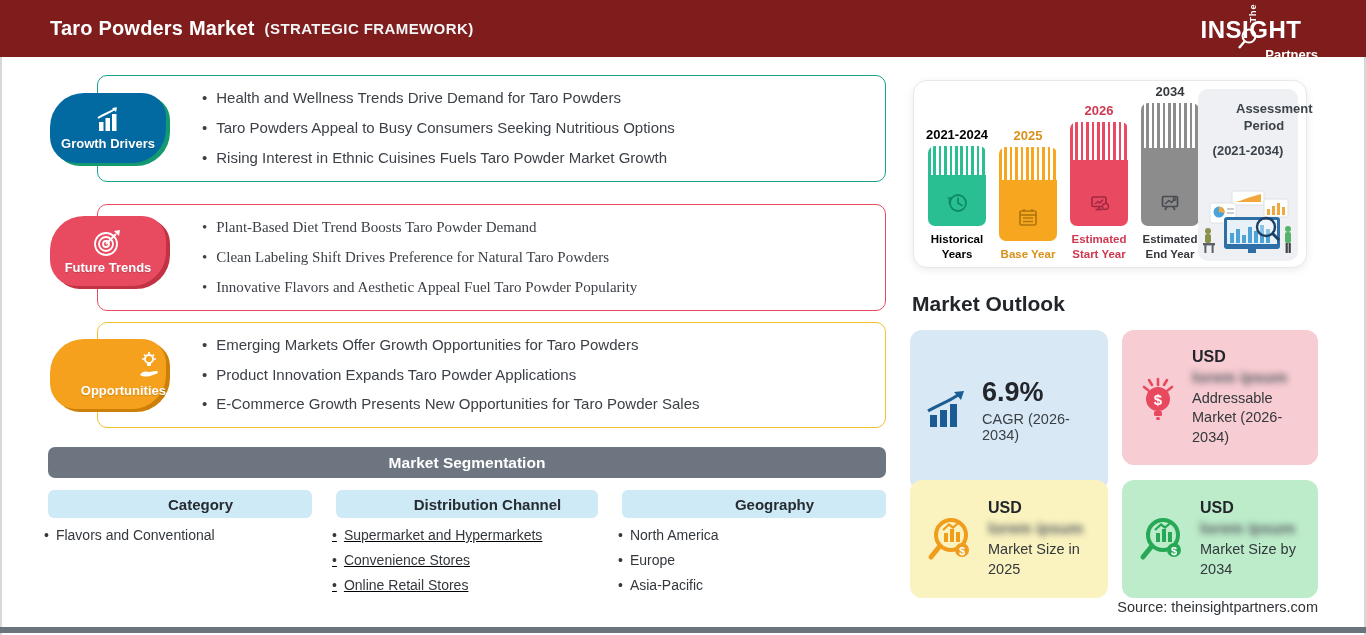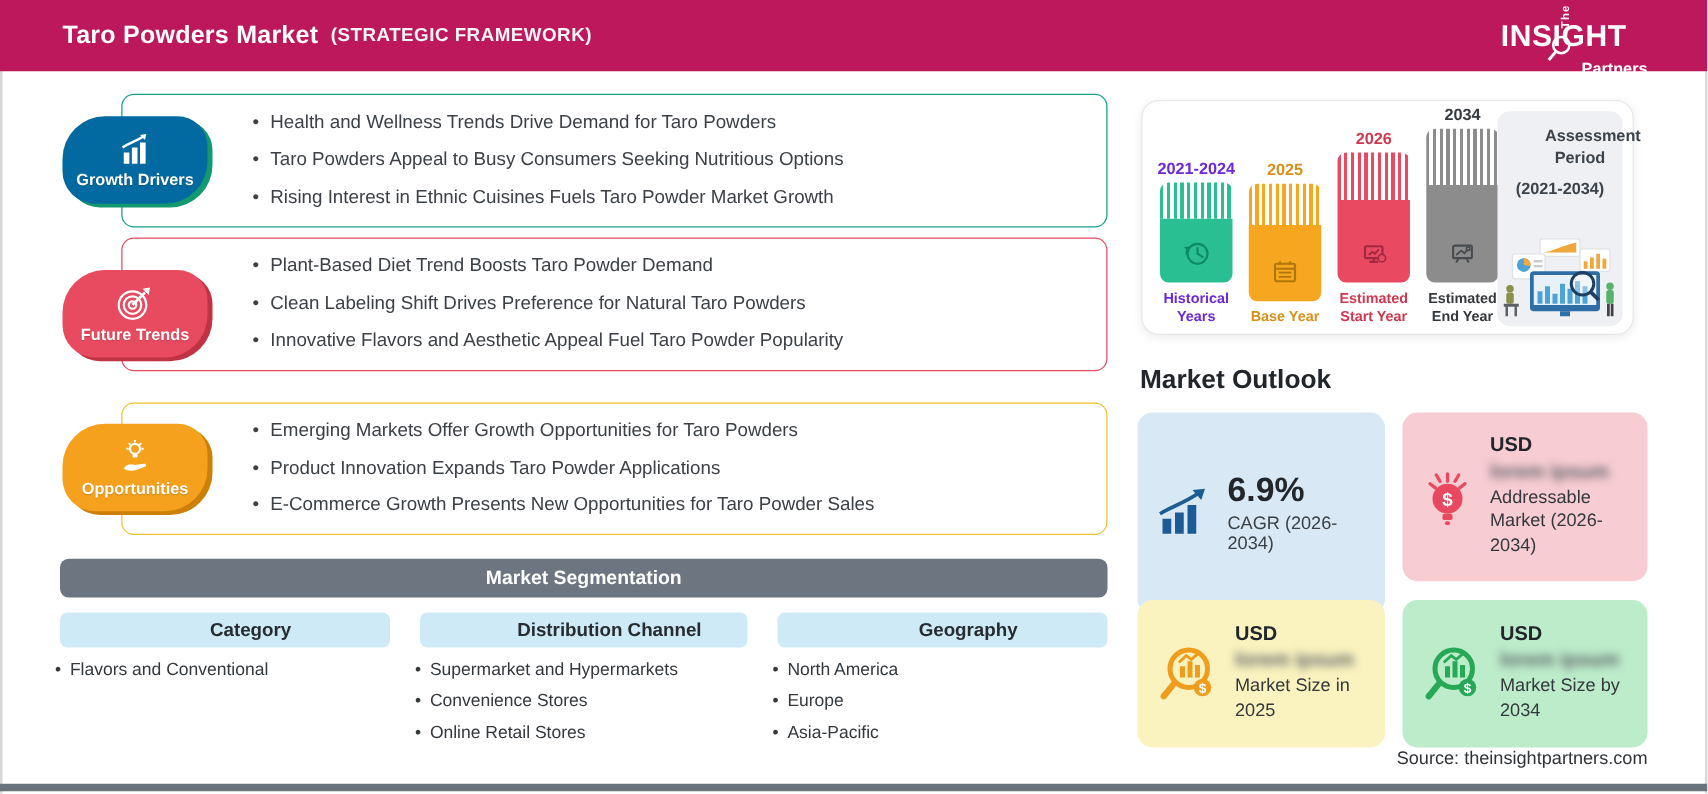--- a/index.html
+++ b/index.html
@@ -1,80 +1,80 @@
 <!DOCTYPE html>
 <html><head>
 <meta charset="utf-8">
 <style>
   * { margin:0; padding:0; box-sizing:border-box; }
   html,body { width:1366px; height:635px; background:#fff; font-family:"Liberation Sans", sans-serif; }
   .page { position:relative; width:1366px; height:635px; background:#fff; overflow:hidden;
           box-shadow: inset 2px 0 0 #d6d8da, inset -2px 0 0 #d6d8da; }
 
   
-  .header { position:absolute; left:0; top:0; width:1366px; height:57px; background:#be185d;
+  .header { position:absolute; left:0; top:0; width:1366px; height:57px; background:#7f1d1d;
             display:flex; align-items:center; padding:0 28px 0 50px; }
   .header-title { color:#fff; font-size:20px; font-weight:bold; letter-spacing:.2px; }
   .header-subtitle { color:#f2f4f5; font-size:15px; font-weight:600; margin-left:10px; letter-spacing:.4px; }
   .logo { position:absolute; right:40px; top:8px; width:150px; color:#fff; text-align:right; }
   .logo-row { display:flex; align-items:center; justify-content:flex-end;flex-direction:column; }
   .logo-the { font-size:9px; font-weight:bold; transform:rotate(-90deg); letter-spacing:1px; margin-right:-4px; }
   .logo-main { font-size:24px; font-weight:800; letter-spacing:.5px; line-height:1; }
   .logo-lens { margin-left:-6px; margin-top:-14px; }
   .logo-partners { font-size:13px; font-weight:bold; margin-top:-5px; margin-right:8px; }
 
   
   .fw-box { position:absolute; left:97px; width:789px; height:107px; background:#fff;
             border-radius:10px; border:1.6px solid; display:flex; flex-direction:column;
             justify-content:center; padding:8px 18px 8px 104px; gap:11px; }
   .fw-box.growth { top:75px; border-color:#17a08b; }
-  .fw-box.trends { top:190px; border-color:#e84b5f; }
+  .fw-box.trends { top:204px; border-color:#e84b5f;font-family:Liberation Serif, serif; }
   .fw-box.opps   { top:322px; border-color:#eec22f; height:106px; }
   .bullet { font-size:15px; color:#3c4147; display:flex; line-height:1.25; }
   .bullet::before { content:"•"; margin-right:9px; color:#3c4147; }
 
   .badge { position:absolute; left:50px; width:116px; height:70px; display:flex; flex-direction:column;
            align-items:center; justify-content:center; gap:2px; color:#fff; z-index:3;
            border-radius:34px 24px 34px 26px; }
   .badge.growth { top:93px; background:#0369a1; box-shadow:4px 3px 0 #12996f;text-align:center; }
   .badge.trends { top:216px; background:#e84b5f; box-shadow:4px 3px 0 #c23245;text-align:center; }
-  .badge.opps   { top:339px; background:#f5a11d; box-shadow:4px 3px 0 #cd8008; }
+  .badge.opps   { top:339px; background:#f5a11d; box-shadow:4px 3px 0 #cd8008;align-items:flex-end; }
   .badge-label { font-size:13px; font-weight:bold; text-shadow:0 1px 1px rgba(0,0,0,.18); }
 
   
   .seg-bar { position:absolute; left:48px; top:447px; width:838px; height:31px; background:#6d7680;
              border-radius:7px; display:flex; align-items:center; justify-content:center; }
   .seg-bar-title { color:#fff; font-size:15.5px; font-weight:bold; }
   .seg-col-header { position:absolute; top:490px; height:28px; background:#cdeaf6; border-radius:6px;
                     display:flex; align-items:center; justify-content:center; font-size:15px;
                     font-weight:bold; color:#272c31;padding-left:41px; }
   .seg-col-header.c1 { left:48px;  width:264px; }
   .seg-col-header.c2 { left:336px; width:262px; }
   .seg-col-header.c3 { left:622px; width:264px; }
   .seg-list { position:absolute; top:526px; display:flex; flex-direction:column; gap:7px; }
   .seg-list.c1 { left:44px; }
-  .seg-list.c2 { left:332px; }
+  .seg-list.c2 { left:332px;text-decoration:underline; }
   .seg-list.c3 { left:618px; }
   .seg-item { font-size:14px; color:#33383d; display:flex; line-height:1.3; }
   .seg-item::before { content:"•"; margin-right:7px; }
 
   
   .assess-card { position:absolute; left:913px; top:80px; width:394px; height:188px; background:#fff;
                  border:1px solid #e7e8ea; border-radius:14px; box-shadow:0 2px 8px rgba(0,0,0,.08);
                  display:flex; padding:8px 6px 6px 12px; }
   .abar-area { display:flex; align-items:flex-end; gap:9px; height:100%; }
   .abar-col { display:flex; flex-direction:column; justify-content:center; align-items:center; width:62px; }
   .abar-year { font-size:13px; font-weight:bold; margin-bottom:4px; white-space:nowrap; }
   .abar { width:58px; display:flex; flex-direction:column; position:relative; }
   .abar-stripes { height:36%; border-radius:7px 7px 0 0;
                   background:repeating-linear-gradient(90deg, var(--c) 0 2.6px, #ffffff 2.6px 5.4px); }
   .abar-fill { flex:1; background:var(--c); border-radius:0 0 7px 7px;
                display:flex; align-items:flex-end; justify-content:center; padding-bottom:10px; }
   .abar-caption { font-size:11.5px; font-weight:bold; text-align:center; line-height:1.25; margin-top:6px; width:66px; }
-  .b1 { --c:#2abf92; } .b1 .abar { height:80px; } .b1 .abar-year, .b1 .abar-caption { color:#6d28d9; }
+  .b1 { --c:#2abf92; } .b1 .abar { height:80px; } .b1 .abar-year, .b1 .abar-caption { color:#000000; }
   .b2 { --c:#f6a71f; } .b2 .abar { height:94px; } .b2 .abar-year, .b2 .abar-caption { color:#d9901a; }
   .b3 { --c:#ea4a61; } .b3 .abar { height:104px;} .b3 .abar-year, .b3 .abar-caption { color:#cf3850; }
   .b4 { --c:#8c8c8c; } .b4 .abar { height:123px;} .b4 .abar-year, .b4 .abar-caption { color:#35393d; }
   .assess-panel { position:absolute; right:8px; top:8px; width:100px; height:172px; background:#eef0f3;
                   border-radius:10px; padding:12px 6px 4px; text-align:center; }
   .assess-panel-title { font-size:13px; font-weight:bold; color:#3c434b; line-height:1.3;margin-left:32px; }
   .assess-panel-range { font-size:13px; font-weight:bold; color:#3c434b; margin-top:8px; }
   .assess-illustration { position:absolute; bottom:6px; left:4px; }
 
   

